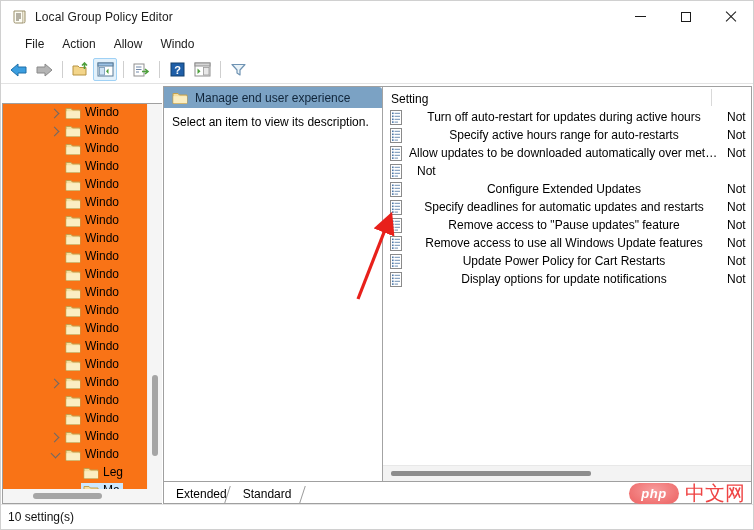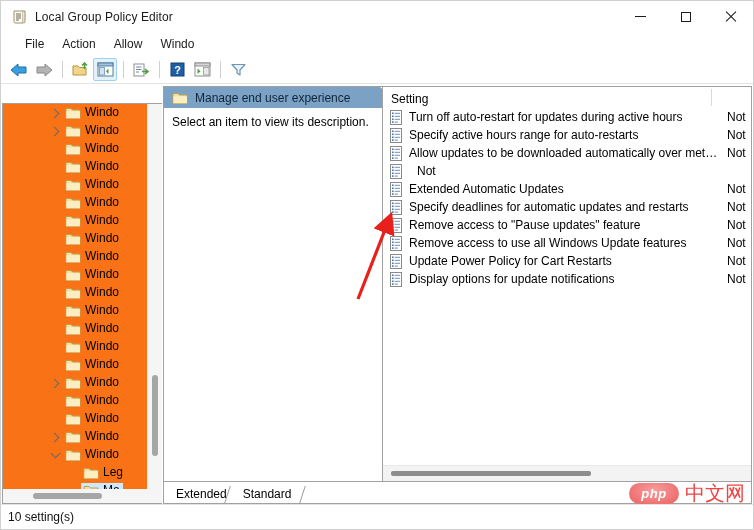--- a/index.html
+++ b/index.html
@@ -322,20 +322,21 @@
     position: absolute;
     top: 2px;
     width: 1px;
     height: 17px;
     background: #d9d9d9;
   }
   .list-rows {
     flex: 1 1 auto;
     overflow: hidden;
     position: relative;
+    text-align: center;
   }
   .list-row {
     height: 18px;
     display: flex;
     align-items: center;
     white-space: nowrap;
     cursor: default;
   }
   .policy-icon {
     width: 14px; height: 15px;
@@ -904,21 +905,21 @@
                     <rect x="1.5" y="0.5" width="11" height="14" fill="#ffffff" stroke="#8a8a8a" stroke-width="1"></rect>
                     <rect x="3" y="2.5" width="1.6" height="1.6" fill="#4a76a8"></rect>
                     <rect x="3" y="5.5" width="1.6" height="1.6" fill="#4a76a8"></rect>
                     <rect x="3" y="8.5" width="1.6" height="1.6" fill="#4a76a8"></rect>
                     <rect x="3" y="11.3" width="1.6" height="1.6" fill="#4a76a8"></rect>
                     <line x1="5.6" y1="3.3" x2="11" y2="3.3" stroke="#6f8fb3" stroke-width="1"></line>
                     <line x1="5.6" y1="6.3" x2="11" y2="6.3" stroke="#6f8fb3" stroke-width="1"></line>
                     <line x1="5.6" y1="9.3" x2="11" y2="9.3" stroke="#6f8fb3" stroke-width="1"></line>
                     <line x1="5.6" y1="12.1" x2="9" y2="12.1" stroke="#6f8fb3" stroke-width="1"></line>
                   </svg></span>
-                <span class="row-setting">Extended Automatic Updates</span>
+                <span class="row-setting">Configure Extended Updates</span>
                 <span class="row-state">Not</span>
               </div>
               <div class="list-row">
                 <span class="policy-icon"><svg width="14" height="15" viewBox="0 0 14 15">
                     <rect x="1.5" y="0.5" width="11" height="14" fill="#ffffff" stroke="#8a8a8a" stroke-width="1"></rect>
                     <rect x="3" y="2.5" width="1.6" height="1.6" fill="#4a76a8"></rect>
                     <rect x="3" y="5.5" width="1.6" height="1.6" fill="#4a76a8"></rect>
                     <rect x="3" y="8.5" width="1.6" height="1.6" fill="#4a76a8"></rect>
                     <rect x="3" y="11.3" width="1.6" height="1.6" fill="#4a76a8"></rect>
                     <line x1="5.6" y1="3.3" x2="11" y2="3.3" stroke="#6f8fb3" stroke-width="1"></line>

